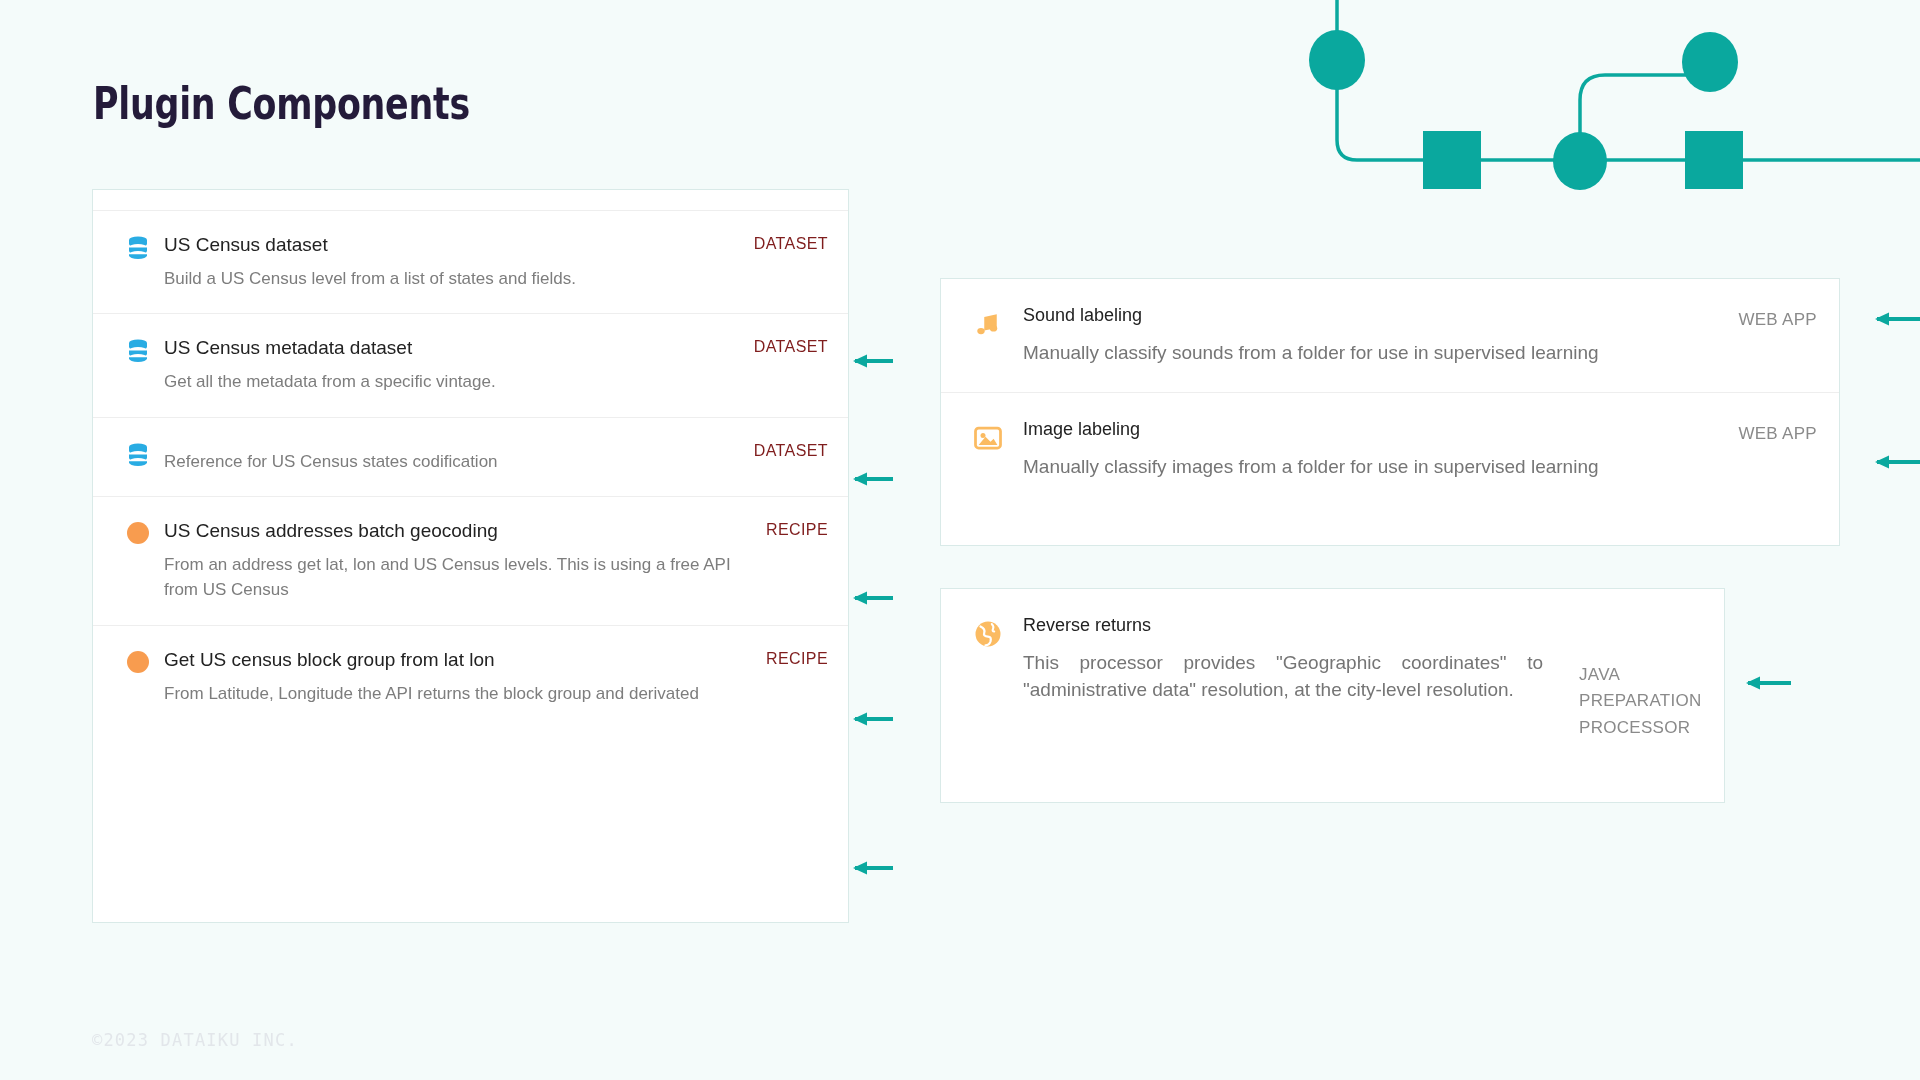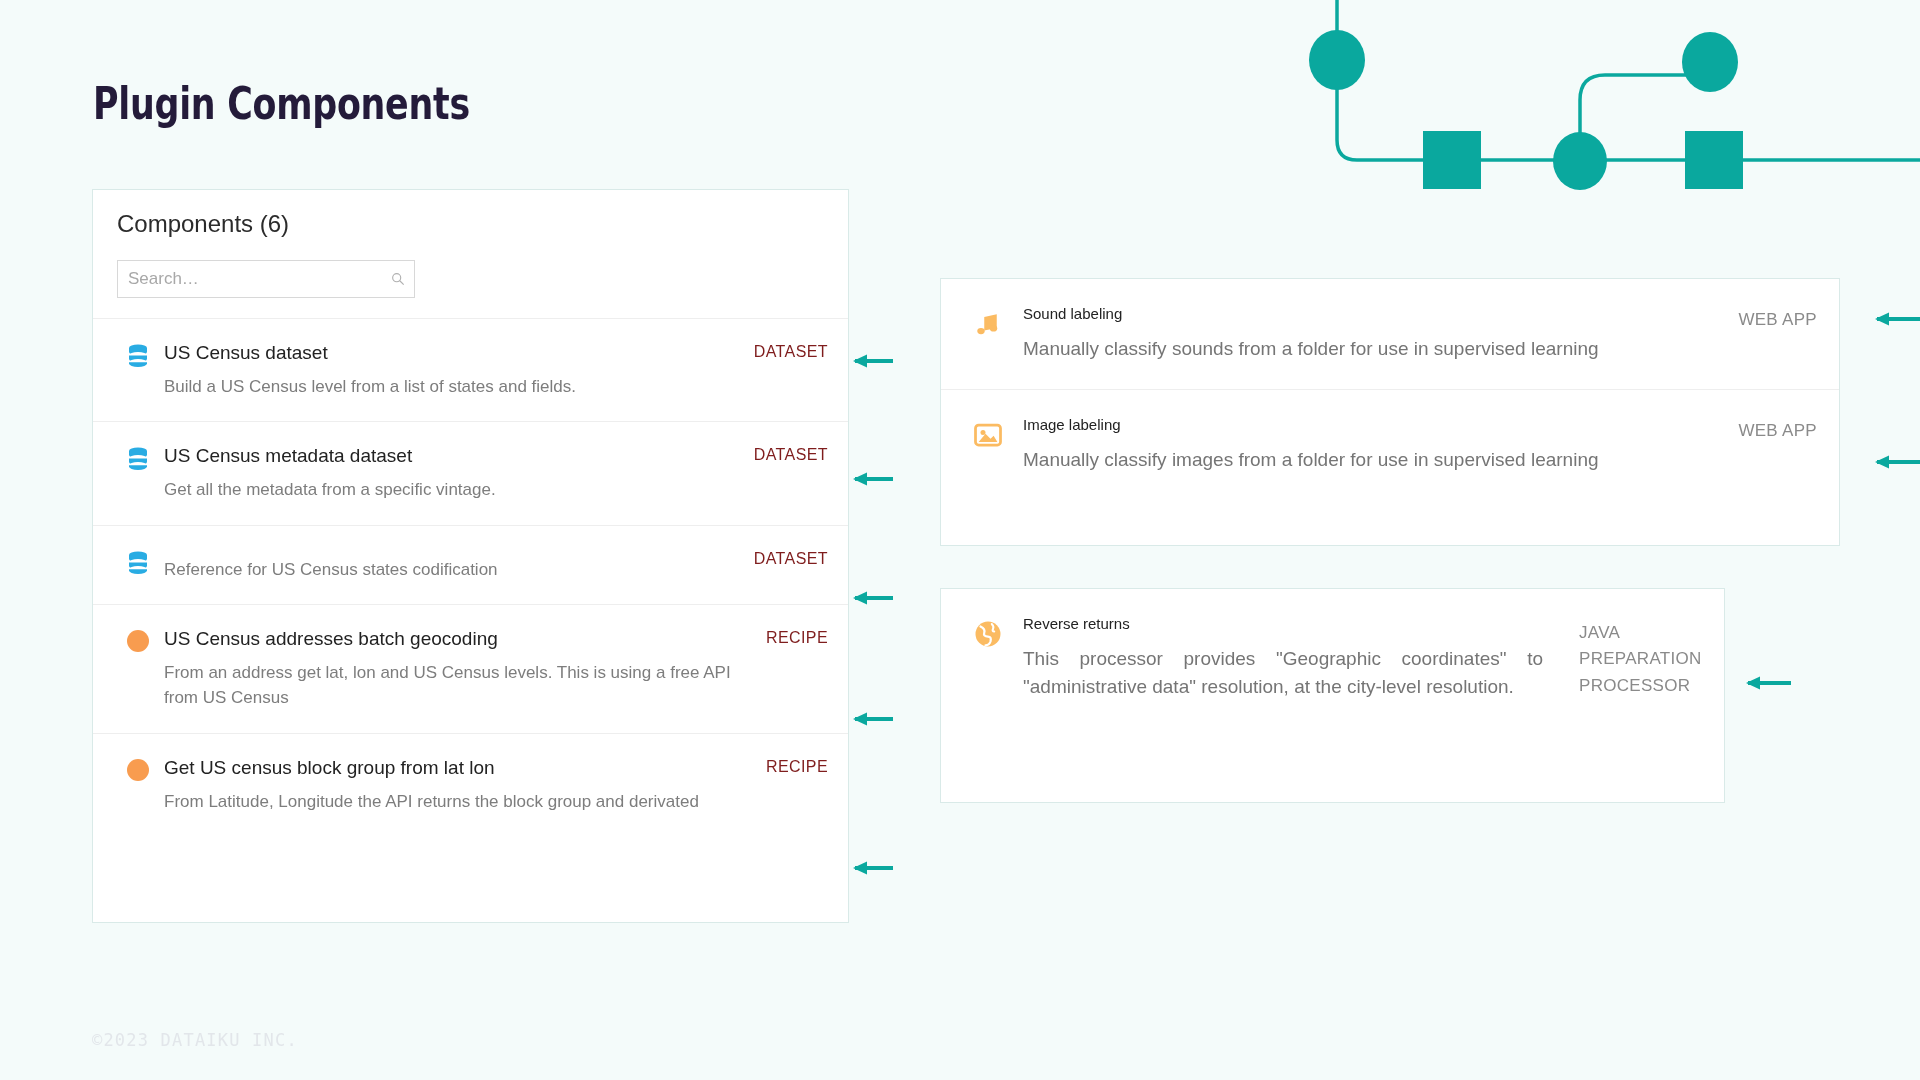--- a/index.html
+++ b/index.html
@@ -87,27 +87,27 @@
     background: #ffffff;
     border: 1px solid #d9eae8;
   }
   .card-web { left: 940px; top: 278px; width: 900px; height: 268px; }
   .card-geo { left: 940px; top: 588px; width: 785px; height: 215px; }
 
   .card-row { display: flex; align-items: flex-start; padding: 26px 0 26px 0; }
   .card-row + .card-row { border-top: 1px solid #eeeeee; }
   .card-icon { flex: 0 0 50px; margin-left: 22px; display: flex; justify-content: center; padding-top: 4px; }
   .card-body { flex: 1 1 auto; padding-left: 10px; padding-right: 12px; }
-  .card-title { font-size: 15px; color: #222222; line-height: 1.2; }
+  .card-title { font-size: 18px; color: #222222; line-height: 1.2; }
   .card-desc { margin-top: 12px; font-size: 19px; color: #757575; line-height: 1.45; }
   .card-badge {
     flex: 0 0 auto; font-size: 17px; color: #8a8a8a; letter-spacing: 0.3px;
     padding-right: 22px; padding-top: 5px; text-align: right;
   }
-  .card-geo .card-badge { line-height: 1.55; width: 145px; text-align: left; padding-right: 10px; }
+  .card-geo .card-badge { line-height: 1.55; width: 145px; text-align: left; padding-right: 10px; margin-top: 42px; }
   .card-geo .card-desc { text-align: justify; max-width: 520px; }
 
   
   .amber { color: #fbbb62; }
 
   
   .arrow { position: absolute; height: 18px; }
 
   
   .footer {
@@ -133,30 +133,20 @@
       <ellipse cx="430" cy="62" rx="28" ry="30"></ellipse>
       <ellipse cx="300" cy="161" rx="27" ry="29"></ellipse>
       <rect x="143" y="131" width="58" height="58"></rect>
       <rect x="405" y="131" width="58" height="58"></rect>
     </g>
   </svg>
 
   <div class="page-title">Plugin Components</div>
 
   <div class="components-panel">
-    <div class="panel-header">
-      <div class="panel-title">Components (6)</div>
-      <div class="search-wrap">
-        <input class="search-input" type="text" placeholder="Search…" style="">
-        <svg class="search-icon" viewBox="0 0 16 16">
-          <circle cx="6.5" cy="6.5" r="4.6" fill="none" stroke="currentColor" stroke-width="1.3"></circle>
-          <line x1="10" y1="10" x2="14.5" y2="14.5" stroke="currentColor" stroke-width="1.3"></line>
-        </svg>
-      </div>
-    </div>
 
     <div class="list">
 
       <div class="list-row">
         <div class="row-icon">
           <svg class="db-icon" viewBox="0 0 20 24">
             <ellipse cx="10" cy="4" rx="9" ry="3.4" fill="#29ace3"></ellipse>
             <path d="M1 4 v4 a9 3.4 0 0 0 18 0 v-4" fill="#29ace3"></path>
             <ellipse cx="10" cy="11.5" rx="9" ry="3.4" fill="#ffffff"></ellipse>
             <path d="M1 11.5 v3.6 a9 3.4 0 0 0 18 0 v-3.6" fill="#29ace3"></path>

